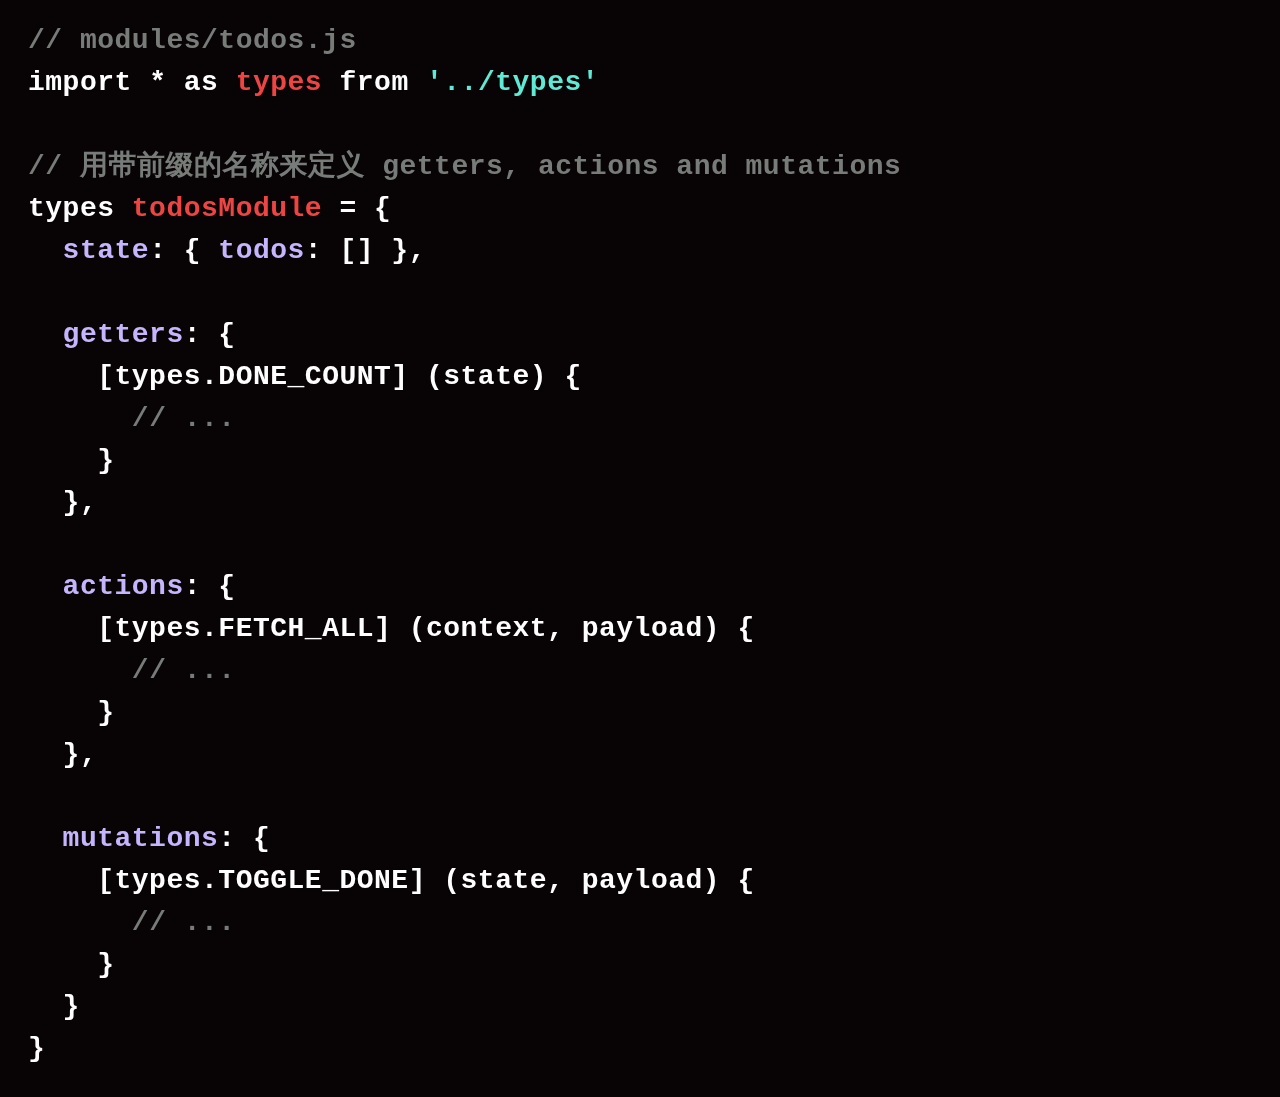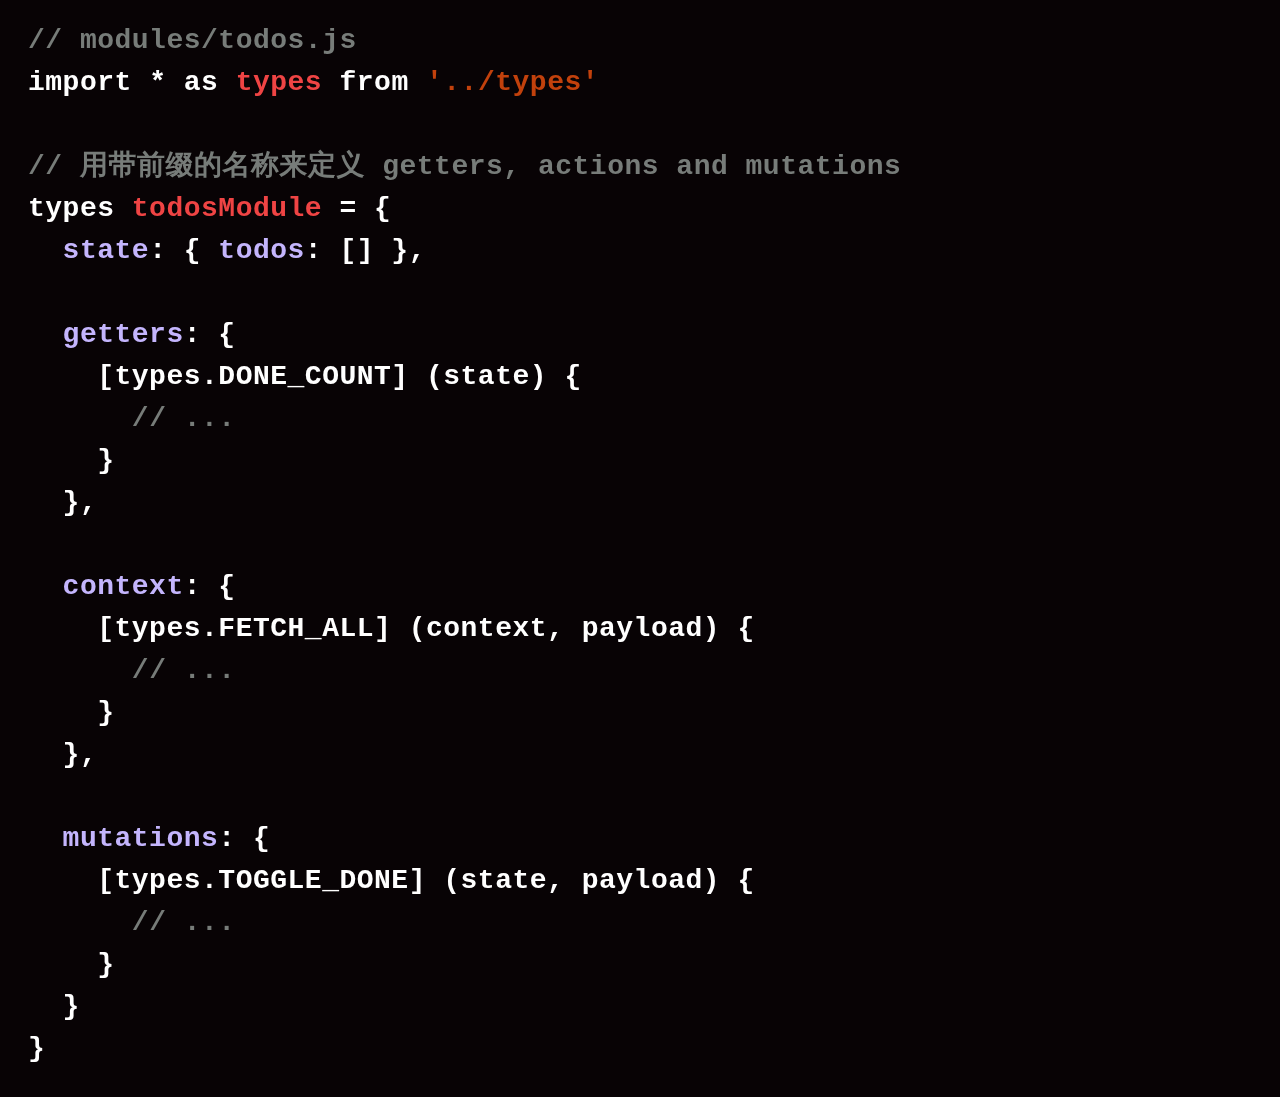--- a/index.html
+++ b/index.html
@@ -19,39 +19,39 @@
     font-weight: 700;
     color: #ffffff;
     white-space: pre;
     letter-spacing: 0.5px;
   }
   .tok-comment { color: #777c79; margin-top: 48px; }
   .tok-keyword { color: #ffffff; }
   .tok-ident   { color: #ef4444; }
   .tok-punct   { color: #ffffff; }
   .tok-prop    { color: #c4b5fd; }
-  .tok-string  { color: #c2410c; }
+  .tok-string  { color: #5eead4; }
 </style>
 </head>
 <body>
 
 <pre class="code" id="code-block"><span><span class="tok-comment">// modules/todos.js</span></span>
 <span><span class="tok-keyword">import</span><span class="tok-punct"> * </span><span class="tok-keyword">as</span><span class="tok-ident"> types </span><span class="tok-keyword">from</span><span class="tok-punct"> </span><span class="tok-string">'../types'</span></span>
 <span><span class="tok-punct"></span></span>
 <span><span class="tok-comment">// 用带前缀的名称来定义 getters, actions and mutations</span></span>
 <span><span class="tok-keyword">types</span><span class="tok-ident"> todosModule </span><span class="tok-punct">= {</span></span>
 <span><span class="tok-punct">  </span><span class="tok-prop">state</span><span class="tok-punct">: { </span><span class="tok-prop">todos</span><span class="tok-punct">: [] },</span></span>
 <span><span class="tok-punct"></span></span>
 <span><span class="tok-punct">  </span><span class="tok-prop">getters</span><span class="tok-punct">: {</span></span>
 <span><span class="tok-punct">    [types.DONE_COUNT] (state) {</span></span>
 <span><span class="tok-punct">      </span><span class="tok-comment">// ...</span></span>
 <span><span class="tok-punct">    }</span></span>
 <span><span class="tok-punct">  },</span></span>
 <span><span class="tok-punct"></span></span>
-<span><span class="tok-punct">  </span><span class="tok-prop">context</span><span class="tok-punct">: {</span></span>
+<span><span class="tok-punct">  </span><span class="tok-prop">actions</span><span class="tok-punct">: {</span></span>
 <span><span class="tok-punct">    [types.FETCH_ALL] (context, payload) {</span></span>
 <span><span class="tok-punct">      </span><span class="tok-comment">// ...</span></span>
 <span><span class="tok-punct">    }</span></span>
 <span><span class="tok-punct">  },</span></span>
 <span><span class="tok-punct"></span></span>
 <span><span class="tok-punct">  </span><span class="tok-prop">mutations</span><span class="tok-punct">: {</span></span>
 <span><span class="tok-punct">    [types.TOGGLE_DONE] (state, payload) {</span></span>
 <span><span class="tok-punct">      </span><span class="tok-comment">// ...</span></span>
 <span><span class="tok-punct">    }</span></span>
 <span><span class="tok-punct">  }</span></span>

